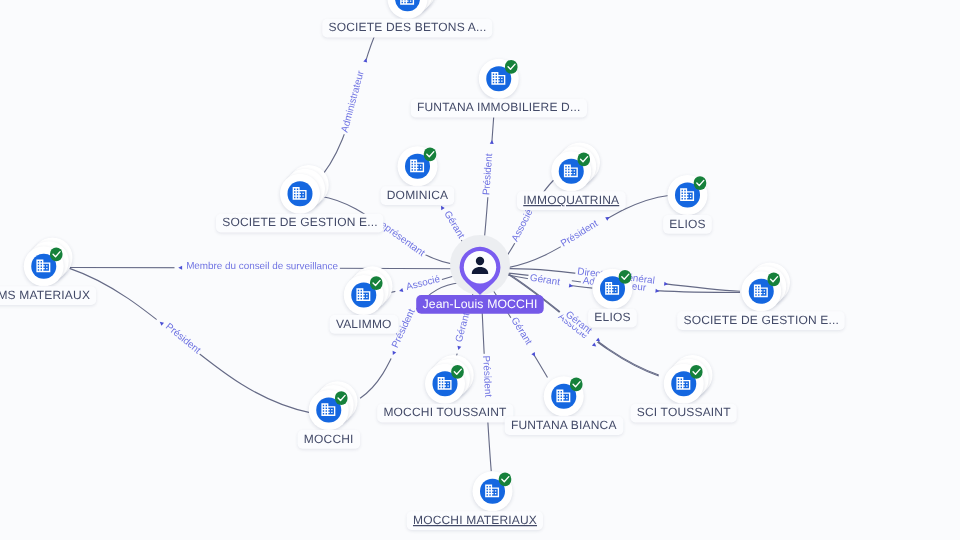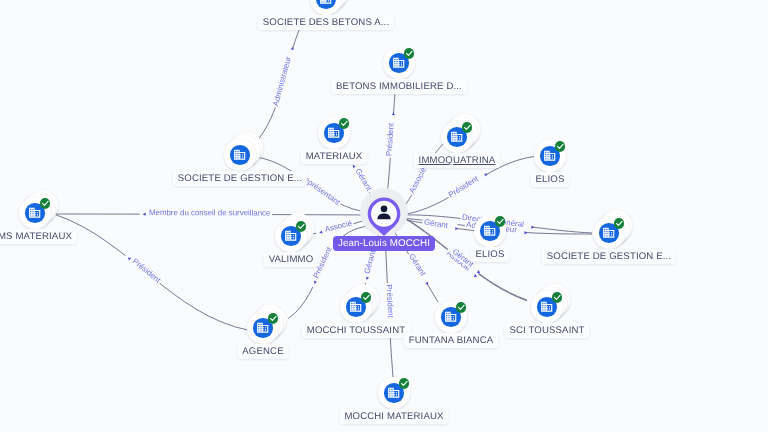--- a/index.html
+++ b/index.html
@@ -162,34 +162,34 @@
         <div style="position:absolute;left:389.2px;top:53.2px;width:19.6px;height:19.6px;border-radius:50%;background:#1567e0;"></div>
         <div style="position:absolute;left:392.3px;top:56.3px;width:13.4px;height:13.4px;"><svg width="13.4" height="13.4" viewBox="0 0 24 24">
             <path fill="#ffffff" d="M12 7V3H2v18h20V7H12zM6 19H4v-2h2v2zm0-4H4v-2h2v2zm0-4H4V9h2v2zm0-4H4V5h2v2zm4 12H8v-2h2v2zm0-4H8v-2h2v2zm0-4H8V9h2v2zm0-4H8V5h2v2zm10 12h-8v-2h2v-2h-2v-2h2v-2h-2V9h8v10zm-2-8h-2v2h2v-2zm0 4h-2v2h2v-2z"></path>
           </svg></div>
         <div class="badge" style="left:403.55px;top:48.05px;">
           <svg width="10.5" height="10.5" viewBox="0 0 24 24">
             <path fill="none" stroke="#ffffff" stroke-width="2.5" stroke-linecap="round" stroke-linejoin="round" d="M5.6 12.4 L10.1 16.9 L18.4 7.6"></path>
           </svg>
         </div>
       </div>
-      <div class="nodelabel" style="left: 399px; top: 79.1px;">BETONS IMMOBILIERE D...</div>
+      <div class="nodelabel" style="left: 399px; top: 79.1px;">FUNTANA IMMOBILIERE D...</div>
       <div class="node" style="left: 0px; top: 0px;">
         <div class="ncircle" style="left:317.9px;top:116.9px;width:32.2px;height:32.2px;"></div>
         <div style="position:absolute;left:324.2px;top:123.2px;width:19.6px;height:19.6px;border-radius:50%;background:#1567e0;"></div>
         <div style="position:absolute;left:327.3px;top:126.3px;width:13.4px;height:13.4px;"><svg width="13.4" height="13.4" viewBox="0 0 24 24">
             <path fill="#ffffff" d="M12 7V3H2v18h20V7H12zM6 19H4v-2h2v2zm0-4H4v-2h2v2zm0-4H4V9h2v2zm0-4H4V5h2v2zm4 12H8v-2h2v2zm0-4H8v-2h2v2zm0-4H8V9h2v2zm0-4H8V5h2v2zm10 12h-8v-2h2v-2h-2v-2h2v-2h-2V9h8v10zm-2-8h-2v2h2v-2zm0 4h-2v2h2v-2z"></path>
           </svg></div>
         <div class="badge" style="left:338.55px;top:118.05px;">
           <svg width="10.5" height="10.5" viewBox="0 0 24 24">
             <path fill="none" stroke="#ffffff" stroke-width="2.5" stroke-linecap="round" stroke-linejoin="round" d="M5.6 12.4 L10.1 16.9 L18.4 7.6"></path>
           </svg>
         </div>
       </div>
-      <div class="nodelabel" style="left: 334px; top: 149.1px;">MATERIAUX</div>
+      <div class="nodelabel" style="left: 334px; top: 149.1px;">DOMINICA</div>
       <div class="node" style="left: 0px; top: 0px;">
         <div class="ncircle" style="left:448.29999999999995px;top:113.60000000000001px;width:32.2px;height:32.2px;"></div>
         <div class="ncircle" style="left:444.59999999999997px;top:117.2px;width:32.2px;height:32.2px;"></div>
         <div class="ncircle" style="left:440.9px;top:120.9px;width:32.2px;height:32.2px;"></div>
         <div style="position:absolute;left:447.2px;top:127.2px;width:19.6px;height:19.6px;border-radius:50%;background:#1567e0;"></div>
         <div style="position:absolute;left:450.3px;top:130.3px;width:13.4px;height:13.4px;"><svg width="13.4" height="13.4" viewBox="0 0 24 24">
             <path fill="#ffffff" d="M12 7V3H2v18h20V7H12zM6 19H4v-2h2v2zm0-4H4v-2h2v2zm0-4H4V9h2v2zm0-4H4V5h2v2zm4 12H8v-2h2v2zm0-4H8v-2h2v2zm0-4H8V9h2v2zm0-4H8V5h2v2zm10 12h-8v-2h2v-2h-2v-2h2v-2h-2V9h8v10zm-2-8h-2v2h2v-2zm0 4h-2v2h2v-2z"></path>
           </svg></div>
         <div class="badge" style="left:461.55px;top:122.05px;">
           <svg width="10.5" height="10.5" viewBox="0 0 24 24">
@@ -329,34 +329,34 @@
         <div style="position:absolute;left:253.2px;top:318.2px;width:19.6px;height:19.6px;border-radius:50%;background:#1567e0;"></div>
         <div style="position:absolute;left:256.3px;top:321.3px;width:13.4px;height:13.4px;"><svg width="13.4" height="13.4" viewBox="0 0 24 24">
             <path fill="#ffffff" d="M12 7V3H2v18h20V7H12zM6 19H4v-2h2v2zm0-4H4v-2h2v2zm0-4H4V9h2v2zm0-4H4V5h2v2zm4 12H8v-2h2v2zm0-4H8v-2h2v2zm0-4H8V9h2v2zm0-4H8V5h2v2zm10 12h-8v-2h2v-2h-2v-2h2v-2h-2V9h8v10zm-2-8h-2v2h2v-2zm0 4h-2v2h2v-2z"></path>
           </svg></div>
         <div class="badge" style="left:267.55px;top:313.05px;">
           <svg width="10.5" height="10.5" viewBox="0 0 24 24">
             <path fill="none" stroke="#ffffff" stroke-width="2.5" stroke-linecap="round" stroke-linejoin="round" d="M5.6 12.4 L10.1 16.9 L18.4 7.6"></path>
           </svg>
         </div>
       </div>
-      <div class="nodelabel" style="left: 263px; top: 344.1px;">AGENCE</div>
+      <div class="nodelabel" style="left: 263px; top: 344.1px;">MOCCHI</div>
       <div class="node" style="left: 0px; top: 0px;">
         <div class="ncircle" style="left:377.9px;top:376.9px;width:32.2px;height:32.2px;"></div>
         <div style="position:absolute;left:384.2px;top:383.2px;width:19.6px;height:19.6px;border-radius:50%;background:#1567e0;"></div>
         <div style="position:absolute;left:387.3px;top:386.3px;width:13.4px;height:13.4px;"><svg width="13.4" height="13.4" viewBox="0 0 24 24">
             <path fill="#ffffff" d="M12 7V3H2v18h20V7H12zM6 19H4v-2h2v2zm0-4H4v-2h2v2zm0-4H4V9h2v2zm0-4H4V5h2v2zm4 12H8v-2h2v2zm0-4H8v-2h2v2zm0-4H8V9h2v2zm0-4H8V5h2v2zm10 12h-8v-2h2v-2h-2v-2h2v-2h-2V9h8v10zm-2-8h-2v2h2v-2zm0 4h-2v2h2v-2z"></path>
           </svg></div>
         <div class="badge" style="left:398.55px;top:378.05px;">
           <svg width="10.5" height="10.5" viewBox="0 0 24 24">
             <path fill="none" stroke="#ffffff" stroke-width="2.5" stroke-linecap="round" stroke-linejoin="round" d="M5.6 12.4 L10.1 16.9 L18.4 7.6"></path>
           </svg>
         </div>
       </div>
-      <div class="nodelabel" style="left: 394px; top: 409.1px;">MOCCHI MATERIAUX</div>
+      <div class="nodelabel" style="left: 380px; top: 409.1px; text-decoration: underline;">MOCCHI MATERIAUX</div>
       <div style="position: absolute; left: 352px; top: 181px; width: 64px; height: 64px;">
         <div style="position:absolute;left:8.199999999999989px;top:7.400000000000006px;width:47.6px;height:47.6px;border-radius:50%;background:radial-gradient(circle,#eceef1 0%,#eceef1 74%,rgba(236,238,241,0.35) 92%,rgba(236,238,241,0) 100%);"></div>
         <svg width="64" height="64" viewBox="0 0 64 64" style="position:absolute;left:0;top:0">
           <path fill="#7a5cf0" d="M32 55 C29.5 52.5 21.6 45.9 20.9 44.85 A16.35 16.35 0 1 1 43.1 44.85 C42.4 45.9 34.5 52.5 32 55 Z"></path>
           <circle cx="32" cy="32.8" r="12.95" fill="#fcfcff"></circle>
           <g fill="#111a38">
             <circle cx="32" cy="27.8" r="3.35"></circle>
             <path d="M25.4 38.2 C25.4 34.3 28.4 32.6 32 32.6 C35.6 32.6 38.6 34.3 38.6 38.2 Z"></path>
           </g>
         </svg>

